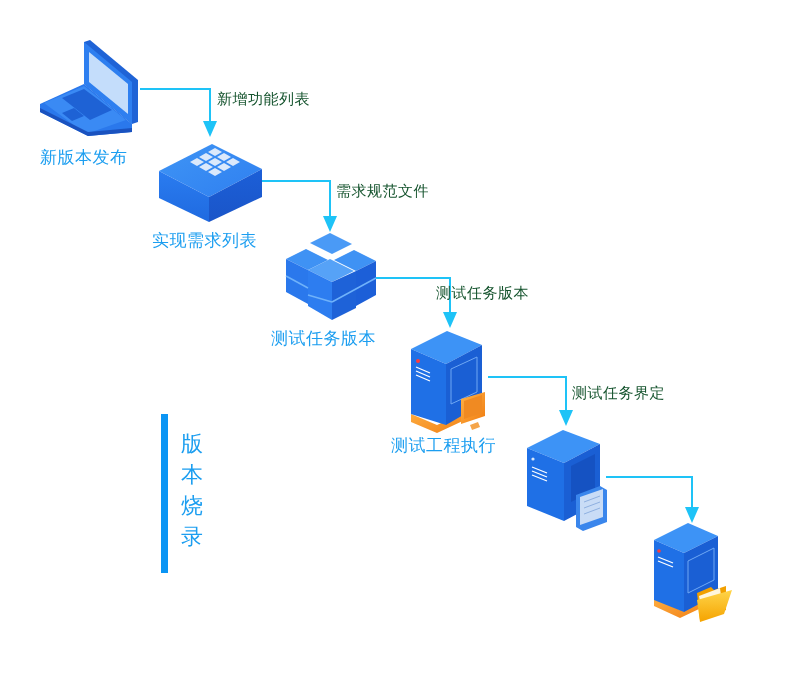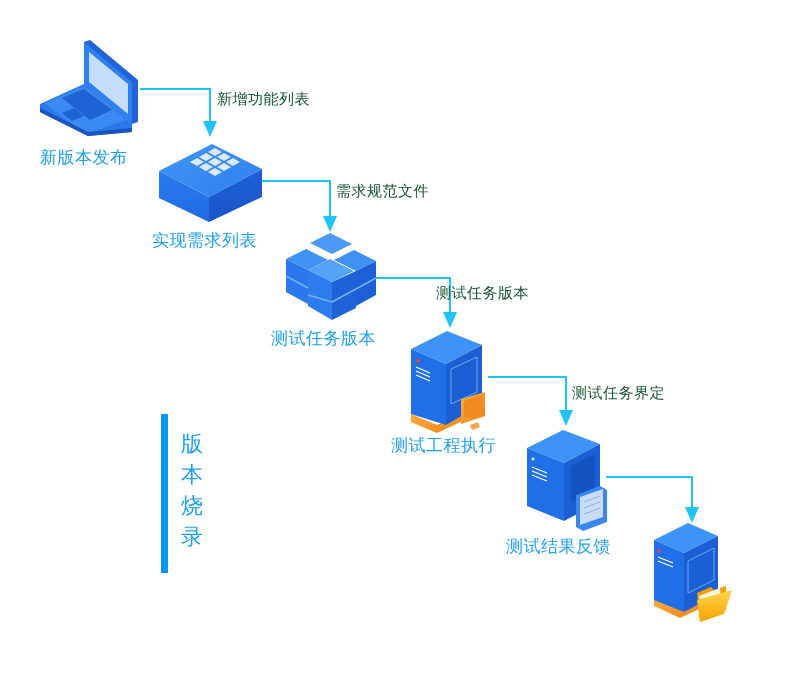--- a/index.html
+++ b/index.html
@@ -159,21 +159,20 @@
       <polygon points="699,596 720,588 722,604 702,612" fill="#fff6dd"></polygon>
       <polygon points="697,600 732,590 724,614 700,622" fill="url(#gFolder)"></polygon>
     </g>
   </svg>
 
   
   <div class="node-label" style="left:40px; top:146px;">新版本发布</div>
   <div class="node-label" style="left:152px; top:229px;">实现需求列表</div>
   <div class="node-label" style="left:271px; top:327px;">测试任务版本</div>
   <div class="node-label" style="left:391px; top:434px;">测试工程执行</div>
-  <div class="node-label" style="left:506px; top:535px;">测试结果反馈</div>
 
   
   <div class="edge-label" style="left:217px; top:90px;">新增功能列表</div>
   <div class="edge-label" style="left:336px; top:182px;text-align:right;">需求规范文件</div>
   <div class="edge-label" style="left:436px; top:284px;">测试任务版本</div>
   <div class="edge-label" style="left:572px; top:384px;">测试任务界定</div>
 
   
   <div class="side-bar"></div>
   <div class="side-title">

